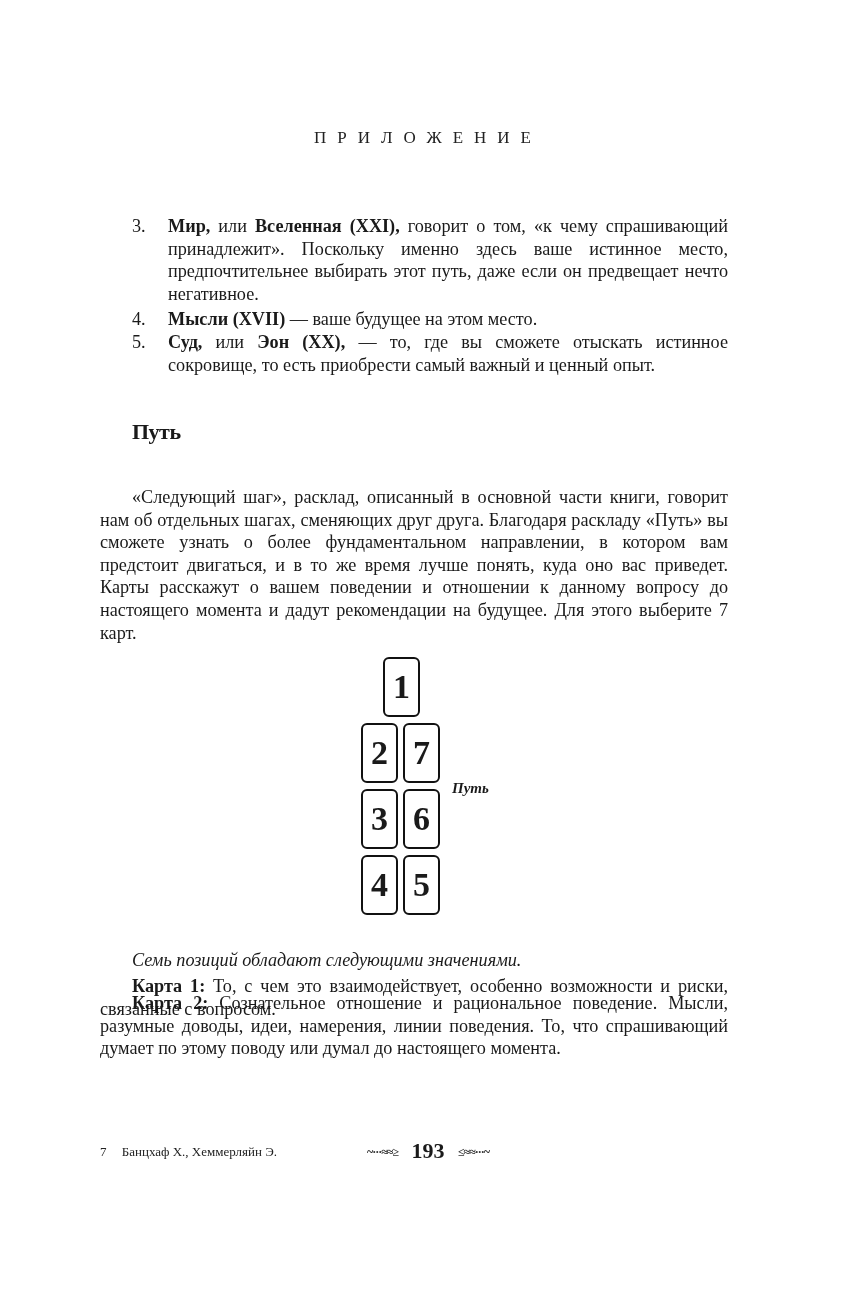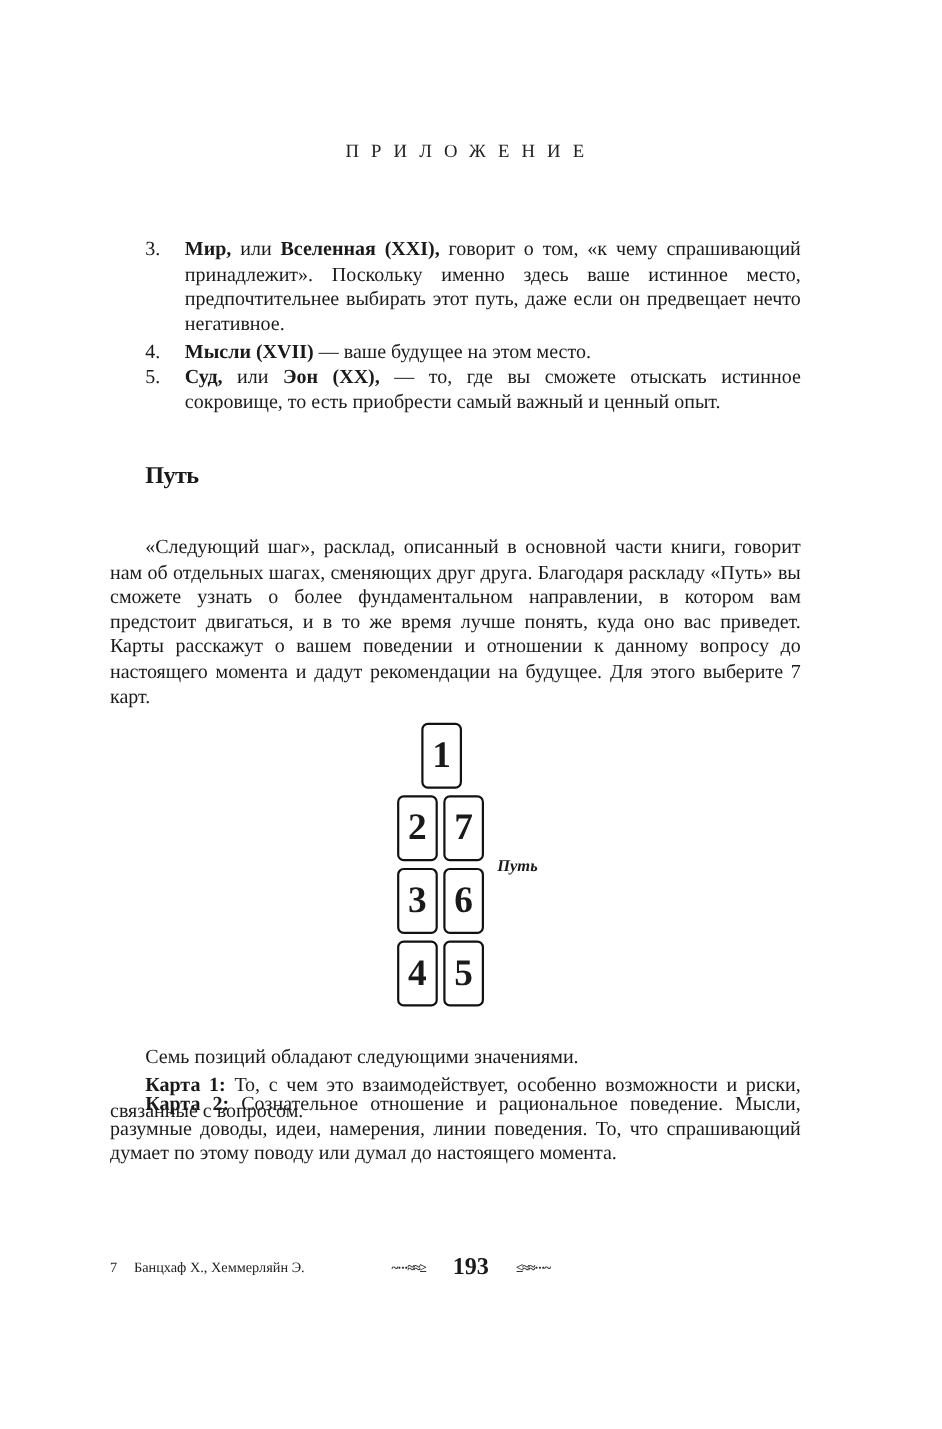--- a/index.html
+++ b/index.html
@@ -9,21 +9,21 @@
   .running-head { top: 128px; left: 0; width: 856px; text-align: center;
                   font-size: 17px; letter-spacing: 11px; font-weight: normal; color: #222; }
   .para { font-size: 18.2px; line-height: 22.6px; text-align: justify; }
   .list-item { left: 132px; width: 596px; }
   .list-item .num { position: absolute; left: 0; top: 0; }
   .list-item .txt { margin-left: 36px; display: block; text-align: justify; text-align-last: left; }
   b { font-weight: bold; }
   .section-title { left: 132px; top: 419px; font-size: 22px; font-weight: bold; letter-spacing: -0.5px; }
   .body-block { left: 100px; width: 628px; }
   .indent { text-indent: 32px; }
-  .italic { }
+  .italic { font-style: italic; }
   .card { position: absolute; width: 33px; height: 56px; border: 2px solid #111; border-radius: 6px;
           display: flex; align-items: center; justify-content: center; font-weight: bold;
           font-size: 34px; font-family: "Liberation Serif", serif; background: #fff; box-sizing: content-box; }
   .diagram-label { left: 452px; top: 780px; font-size: 15px; font-style: italic; font-weight: bold; }
   .footer { top: 1144px; left: 100px; font-size: 13px; color: #222; }
   .footer .sig { margin-right: 12px; }
   .page-num { top: 1138px; left: 0; width: 856px; text-align: center; font-size: 22px; font-weight: bold; }
   .orn { display: inline-block; font-size: 12px; color: #333; vertical-align: middle; letter-spacing: -1px; }
 </style>
 </head>
@@ -64,15 +64,15 @@
 <div class="abs para body-block indent" style="top:975px;"><b>Карта 1:</b><span> То, с чем это взаимодействует, особенно возможности и риски, связанные с вопросом.</span></div>
 
 <div class="abs para body-block indent" style="top:992px;"><b>Карта 2:</b><span> Сознательное отношение и рациональное поведение. Мысли, разумные доводы, идеи, намерения, линии поведения. То, что спрашивающий думает по этому поводу или думал до настоящего момента.</span></div>
 
 <div class="abs footer">
   <span class="sig">7</span>
   <span>Банцхаф Х., Хеммерляйн Э.</span>
 </div>
 <div class="abs page-num">
   <span class="orn">~···≈≈≥</span>
-  <span style="margin:0 19px;">193</span>
+  <span style="margin:0 8px;">193</span>
   <span class="orn">≤≈≈···~</span>
 </div>
 
 </body></html>

